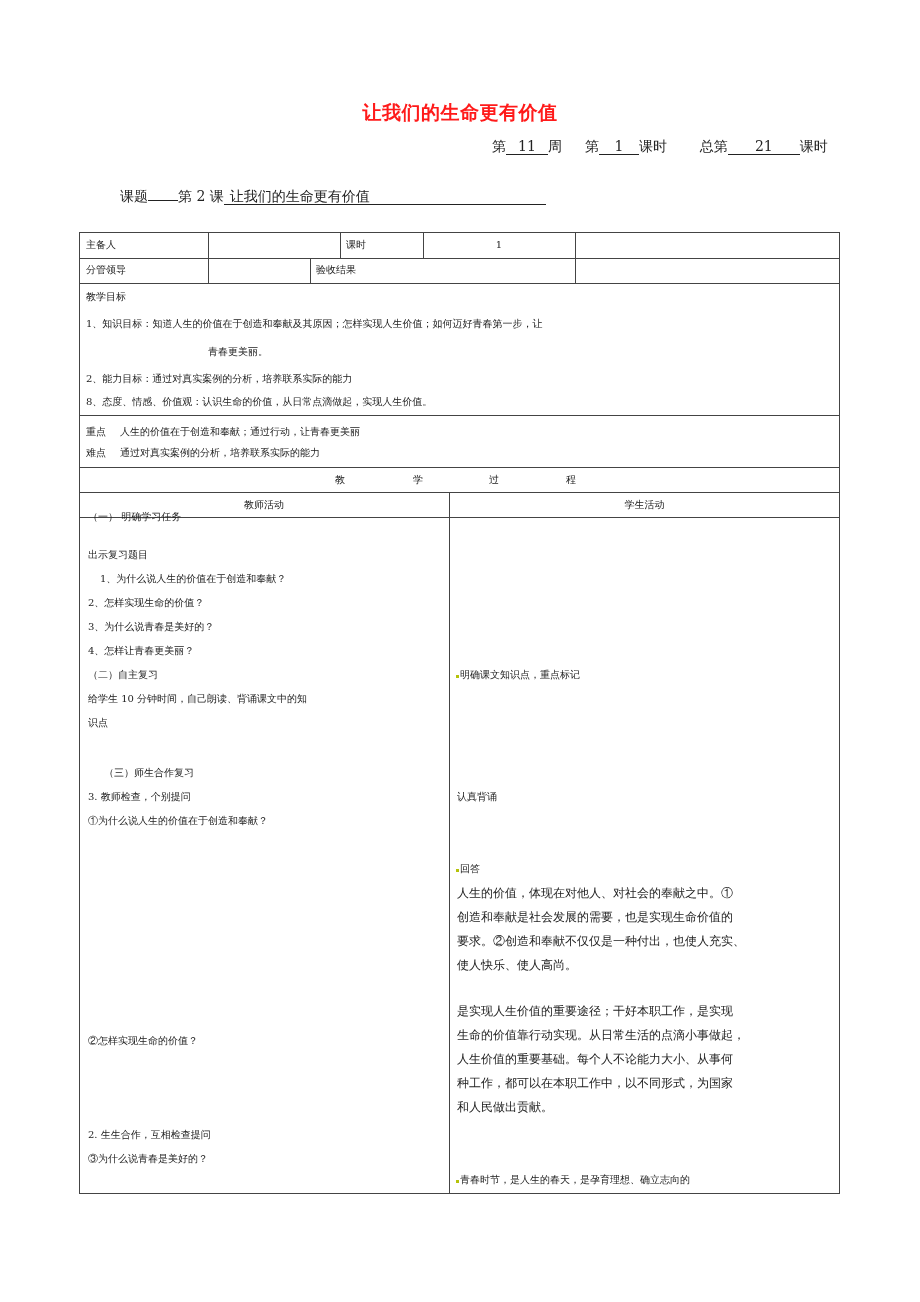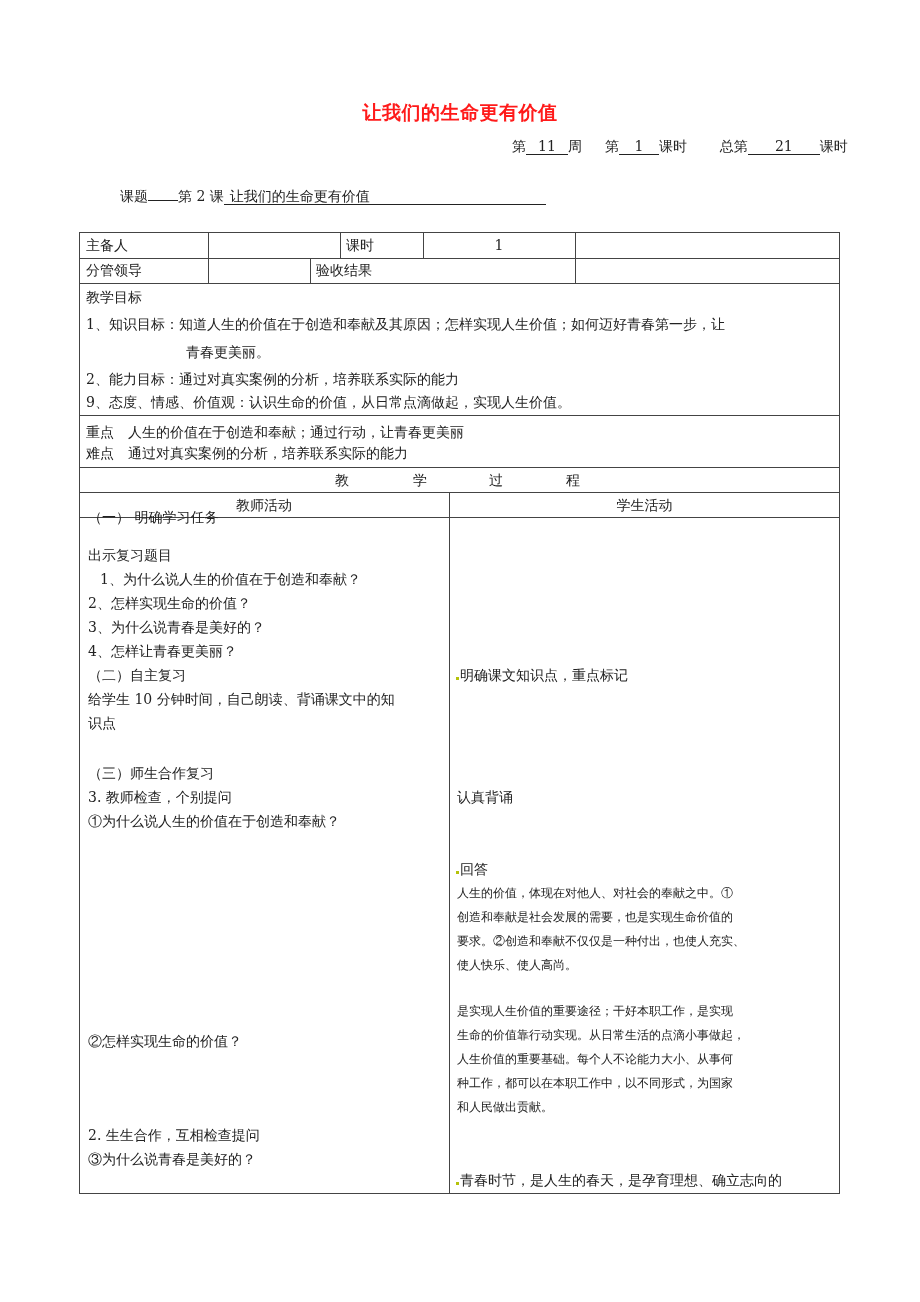--- a/index.html
+++ b/index.html
@@ -1,26 +1,26 @@
 <!DOCTYPE html>
 <html><head>
 <meta charset="utf-8">
 <style>
   html, body { margin:0; padding:0; background:#ffffff; }
   body { width:920px; height:1302px; position:relative; overflow:hidden;
          font-family:"DejaVu Serif","Liberation Serif",serif; color:#222; }
   .abs { position:absolute; }
   .title { left:0; width:920px; top:100px; text-align:center; color:#ff1a1a;
            font-family:"DejaVu Sans","Liberation Sans",sans-serif; font-weight:bold; font-size:19px; letter-spacing:0.5px; }
-  .meta { top:138px; left:492px; font-size:14px; white-space:nowrap;margin-left:20px; }
+  .meta { top:138px; left:492px; font-size:14px; white-space:nowrap; }
   .meta .u { display:inline-block; border-bottom:1px solid #222; text-align:center; line-height:15px; }
   .topic { top:188px; left:120px; font-size:14px; white-space:nowrap; }
   .topic .u { display:inline-block; border-bottom:1px solid #222; line-height:15px; }
   .line { position:absolute; background:#444; }
-  .cell-text { position:absolute; font-size:14px; white-space:nowrap; line-height:18px; }
+  .cell-text { position:absolute; font-size:10px; white-space:nowrap; line-height:18px; }
   .para { position:absolute; font-size:12px; line-height:24px; }
   .marker { display:inline-block; width:3px; height:3px; background:#b5c20a; vertical-align:baseline; margin-right:1px; }
 </style>
 </head>
 <body>
 
 <div class="abs title" style="color: rgb(255, 26, 26);">让我们的生命更有价值</div>
 
 <div class="abs meta">
   <span>第</span><span class="u" style="width:42px">11</span><span>周</span>
@@ -65,23 +65,23 @@
 
 <div class="cell-text" style="left:86px;top:261px">分管领导</div>
 <div class="cell-text" style="left:214px;top:261px"></div>
 <div class="cell-text" style="left:316px;top:261px">验收结果</div>
 <div class="cell-text" style="left:580px;top:261px"></div>
 
 <div class="cell-text" style="left:86px;top:288px">教学目标</div>
 <div class="cell-text" style="left:86px;top:315px">
   <span>1、知识目标：</span><span>知道人生的价值在于创造和奉献及其原因；怎样实现人生价值；如何迈好青春第一步，让</span>
 </div>
-<div class="cell-text" style="left:186px;top:343px">青春更美丽。</div>
+<div class="cell-text" style="left:208px;top:343px">青春更美丽。</div>
 <div class="cell-text" style="left:86px;top:370px">2、能力目标：通过对真实案例的分析，培养联系实际的能力</div>
-<div class="cell-text" style="left:86px;top:393px">9、态度、情感、价值观：认识生命的价值，从日常点滴做起，实现人生价值。</div>
+<div class="cell-text" style="left:86px;top:393px">8、态度、情感、价值观：认识生命的价值，从日常点滴做起，实现人生价值。</div>
 
 <div class="cell-text" style="left:86px;top:423px">
   <span>重点</span><span style="display:inline-block;width:14px"></span><span>人生的价值在于创造和奉献；通过行动，让青春更美丽</span>
 </div>
 <div class="cell-text" style="left:86px;top:444px">
   <span>难点</span><span style="display:inline-block;width:14px"></span><span>通过对真实案例的分析，培养联系实际的能力</span>
 </div>
 
 <div class="cell-text" style="left:335px;top:471px">教</div>
 <div class="cell-text" style="left:413px;top:471px">学</div>
@@ -93,21 +93,21 @@
 
 <div class="cell-text" style="left:88px;top:508px">（一） 明确学习任务</div>
 <div class="cell-text" style="left:88px;top:546px">出示复习题目</div>
 <div class="cell-text" style="left:100px;top:570px">1、为什么说人生的价值在于创造和奉献？</div>
 <div class="cell-text" style="left:88px;top:594px">2、怎样实现生命的价值？</div>
 <div class="cell-text" style="left:88px;top:618px">3、为什么说青春是美好的？</div>
 <div class="cell-text" style="left:88px;top:642px">4、怎样让青春更美丽？</div>
 <div class="cell-text" style="left:88px;top:666px">（二）自主复习</div>
 <div class="cell-text" style="left:88px;top:690px">给学生 10 分钟时间，自己朗读、背诵课文中的知</div>
 <div class="cell-text" style="left:88px;top:714px">识点</div>
-<div class="cell-text" style="left:88px;top:764px">（三）师生合作复习</div>
+<div class="cell-text" style="left:104px;top:764px">（三）师生合作复习</div>
 <div class="cell-text" style="left:88px;top:788px">3. 教师检查，个别提问</div>
 <div class="cell-text" style="left:88px;top:812px">①为什么说人生的价值在于创造和奉献？</div>
 <div class="cell-text" style="left:88px;top:1032px">②怎样实现生命的价值？</div>
 <div class="cell-text" style="left:88px;top:1126px">2. 生生合作，互相检查提问</div>
 <div class="cell-text" style="left:88px;top:1150px">③为什么说青春是美好的？</div>
 
 <div class="cell-text" style="left:456px;top:666px">
   <span class="marker"></span><span>明确课文知识点，重点标记</span>
 </div>
 <div class="cell-text" style="left:457px;top:788px">认真背诵</div>

